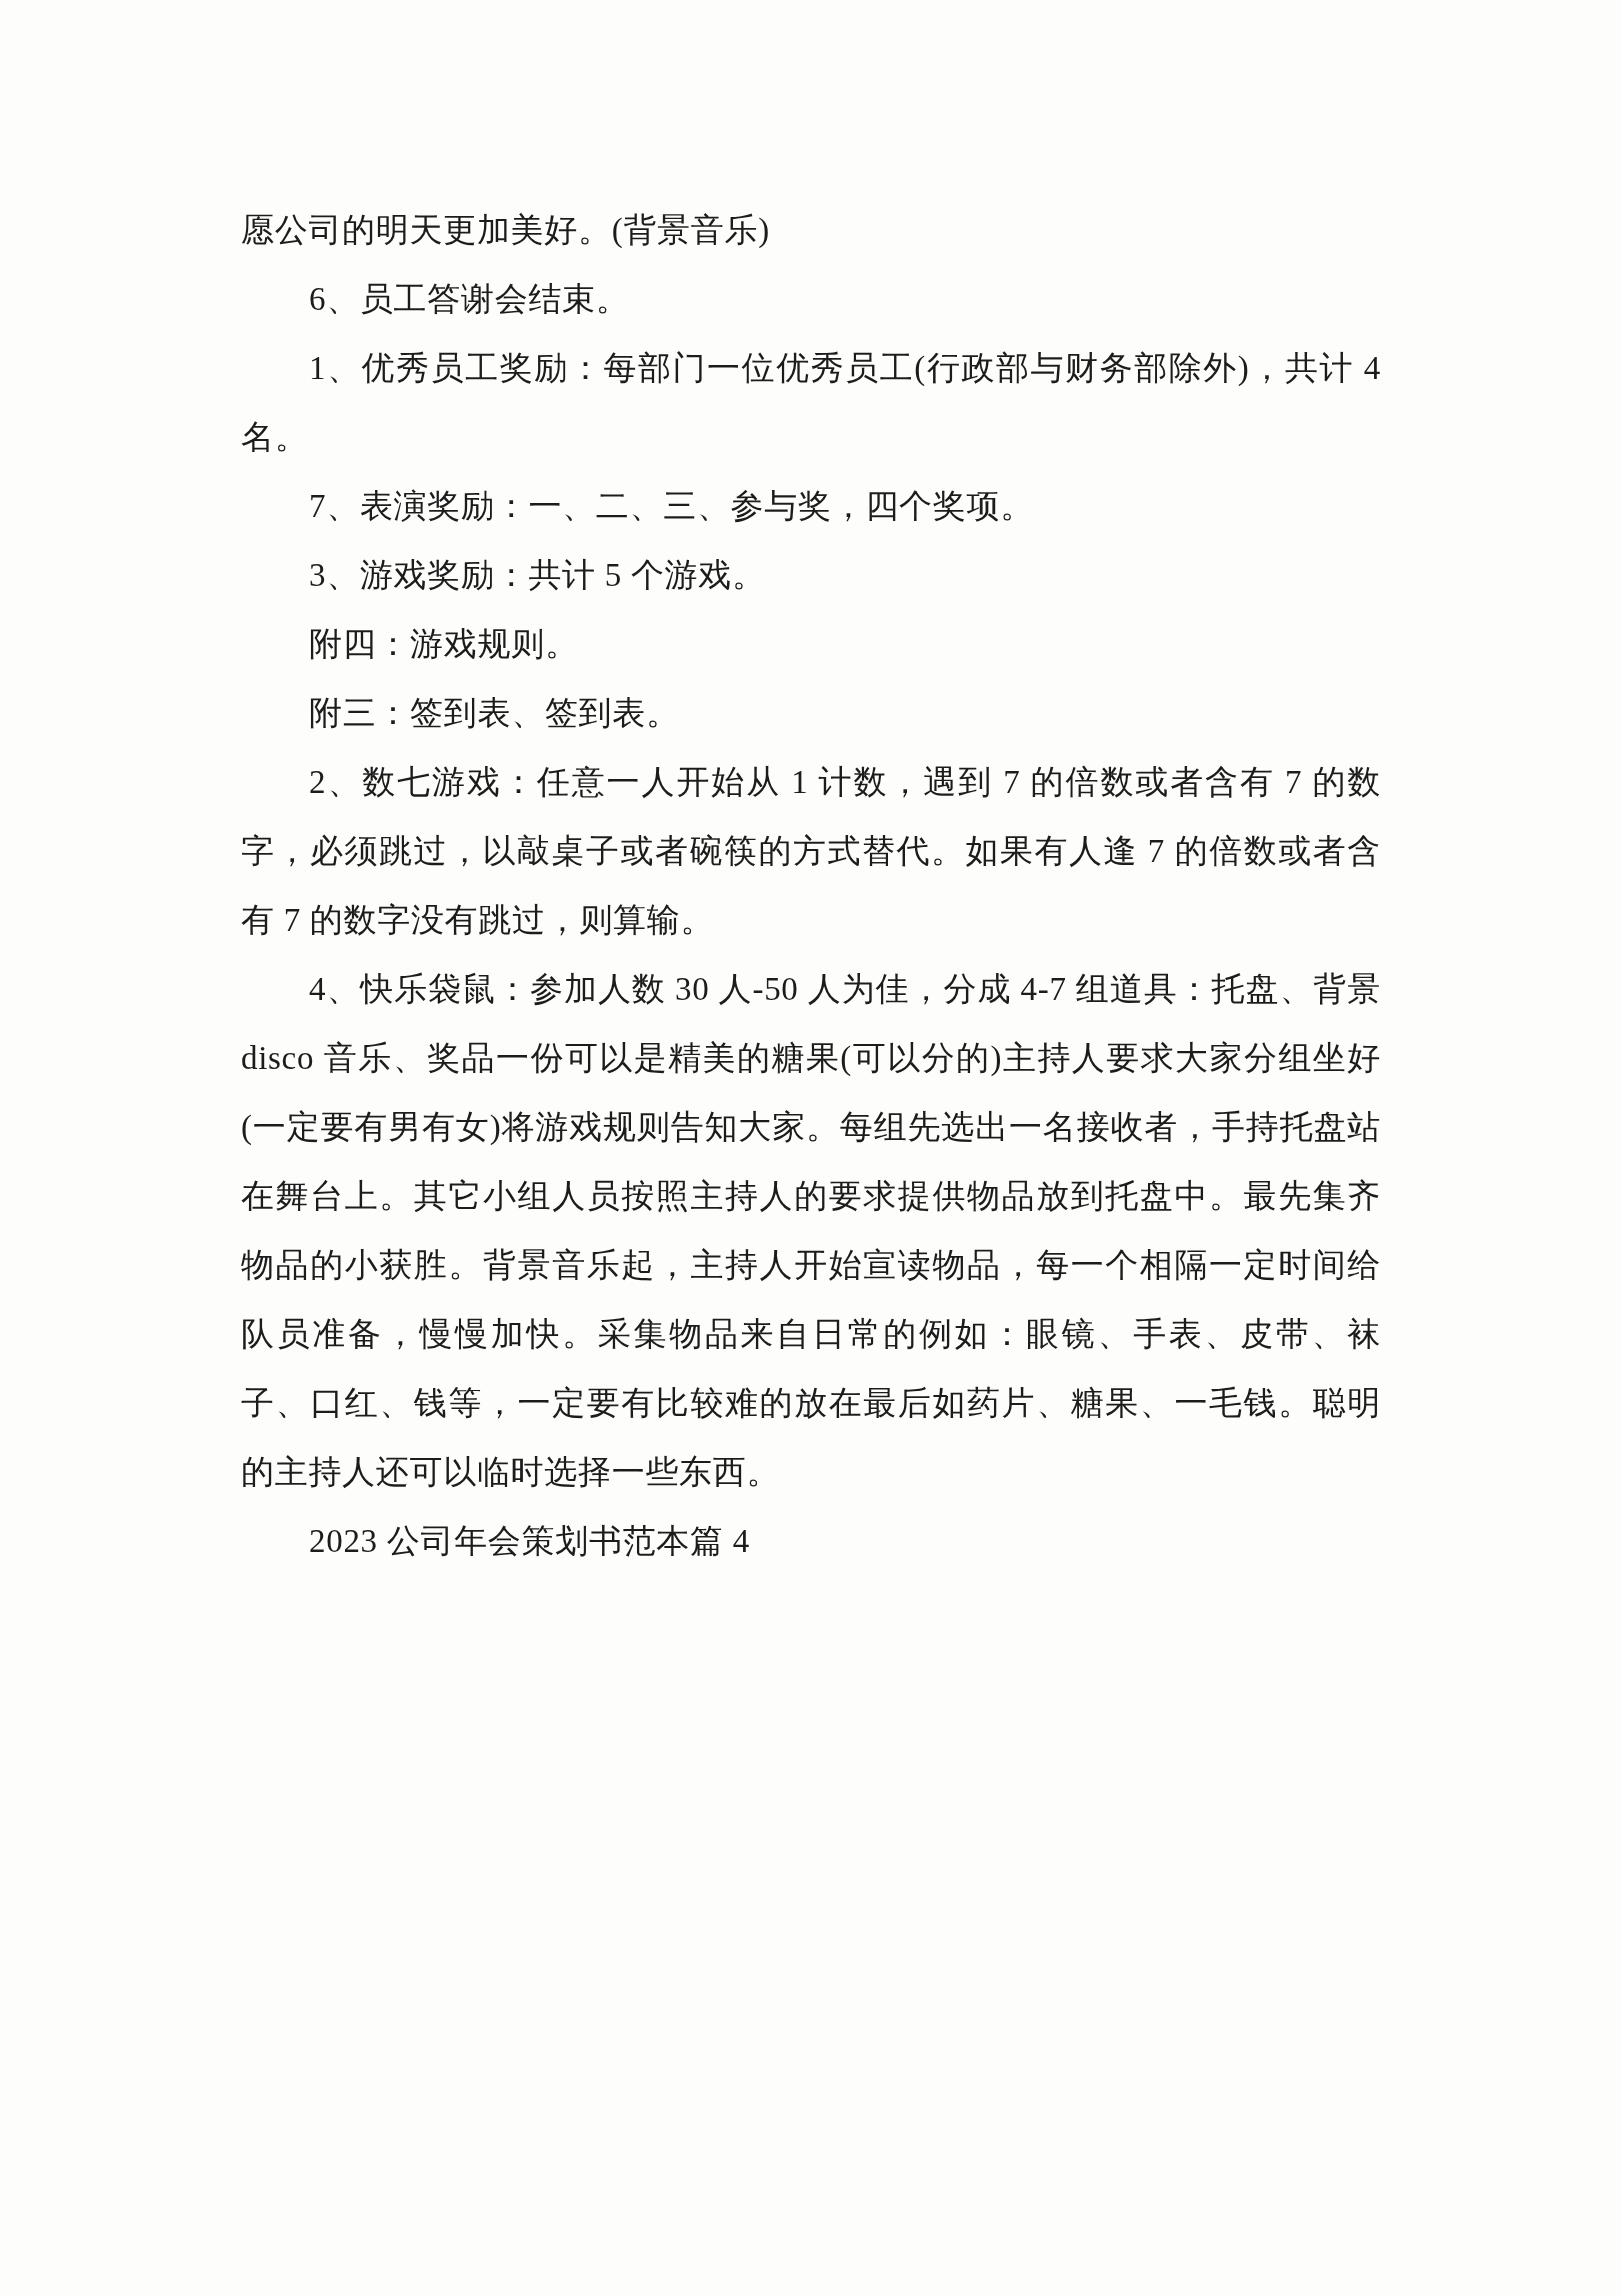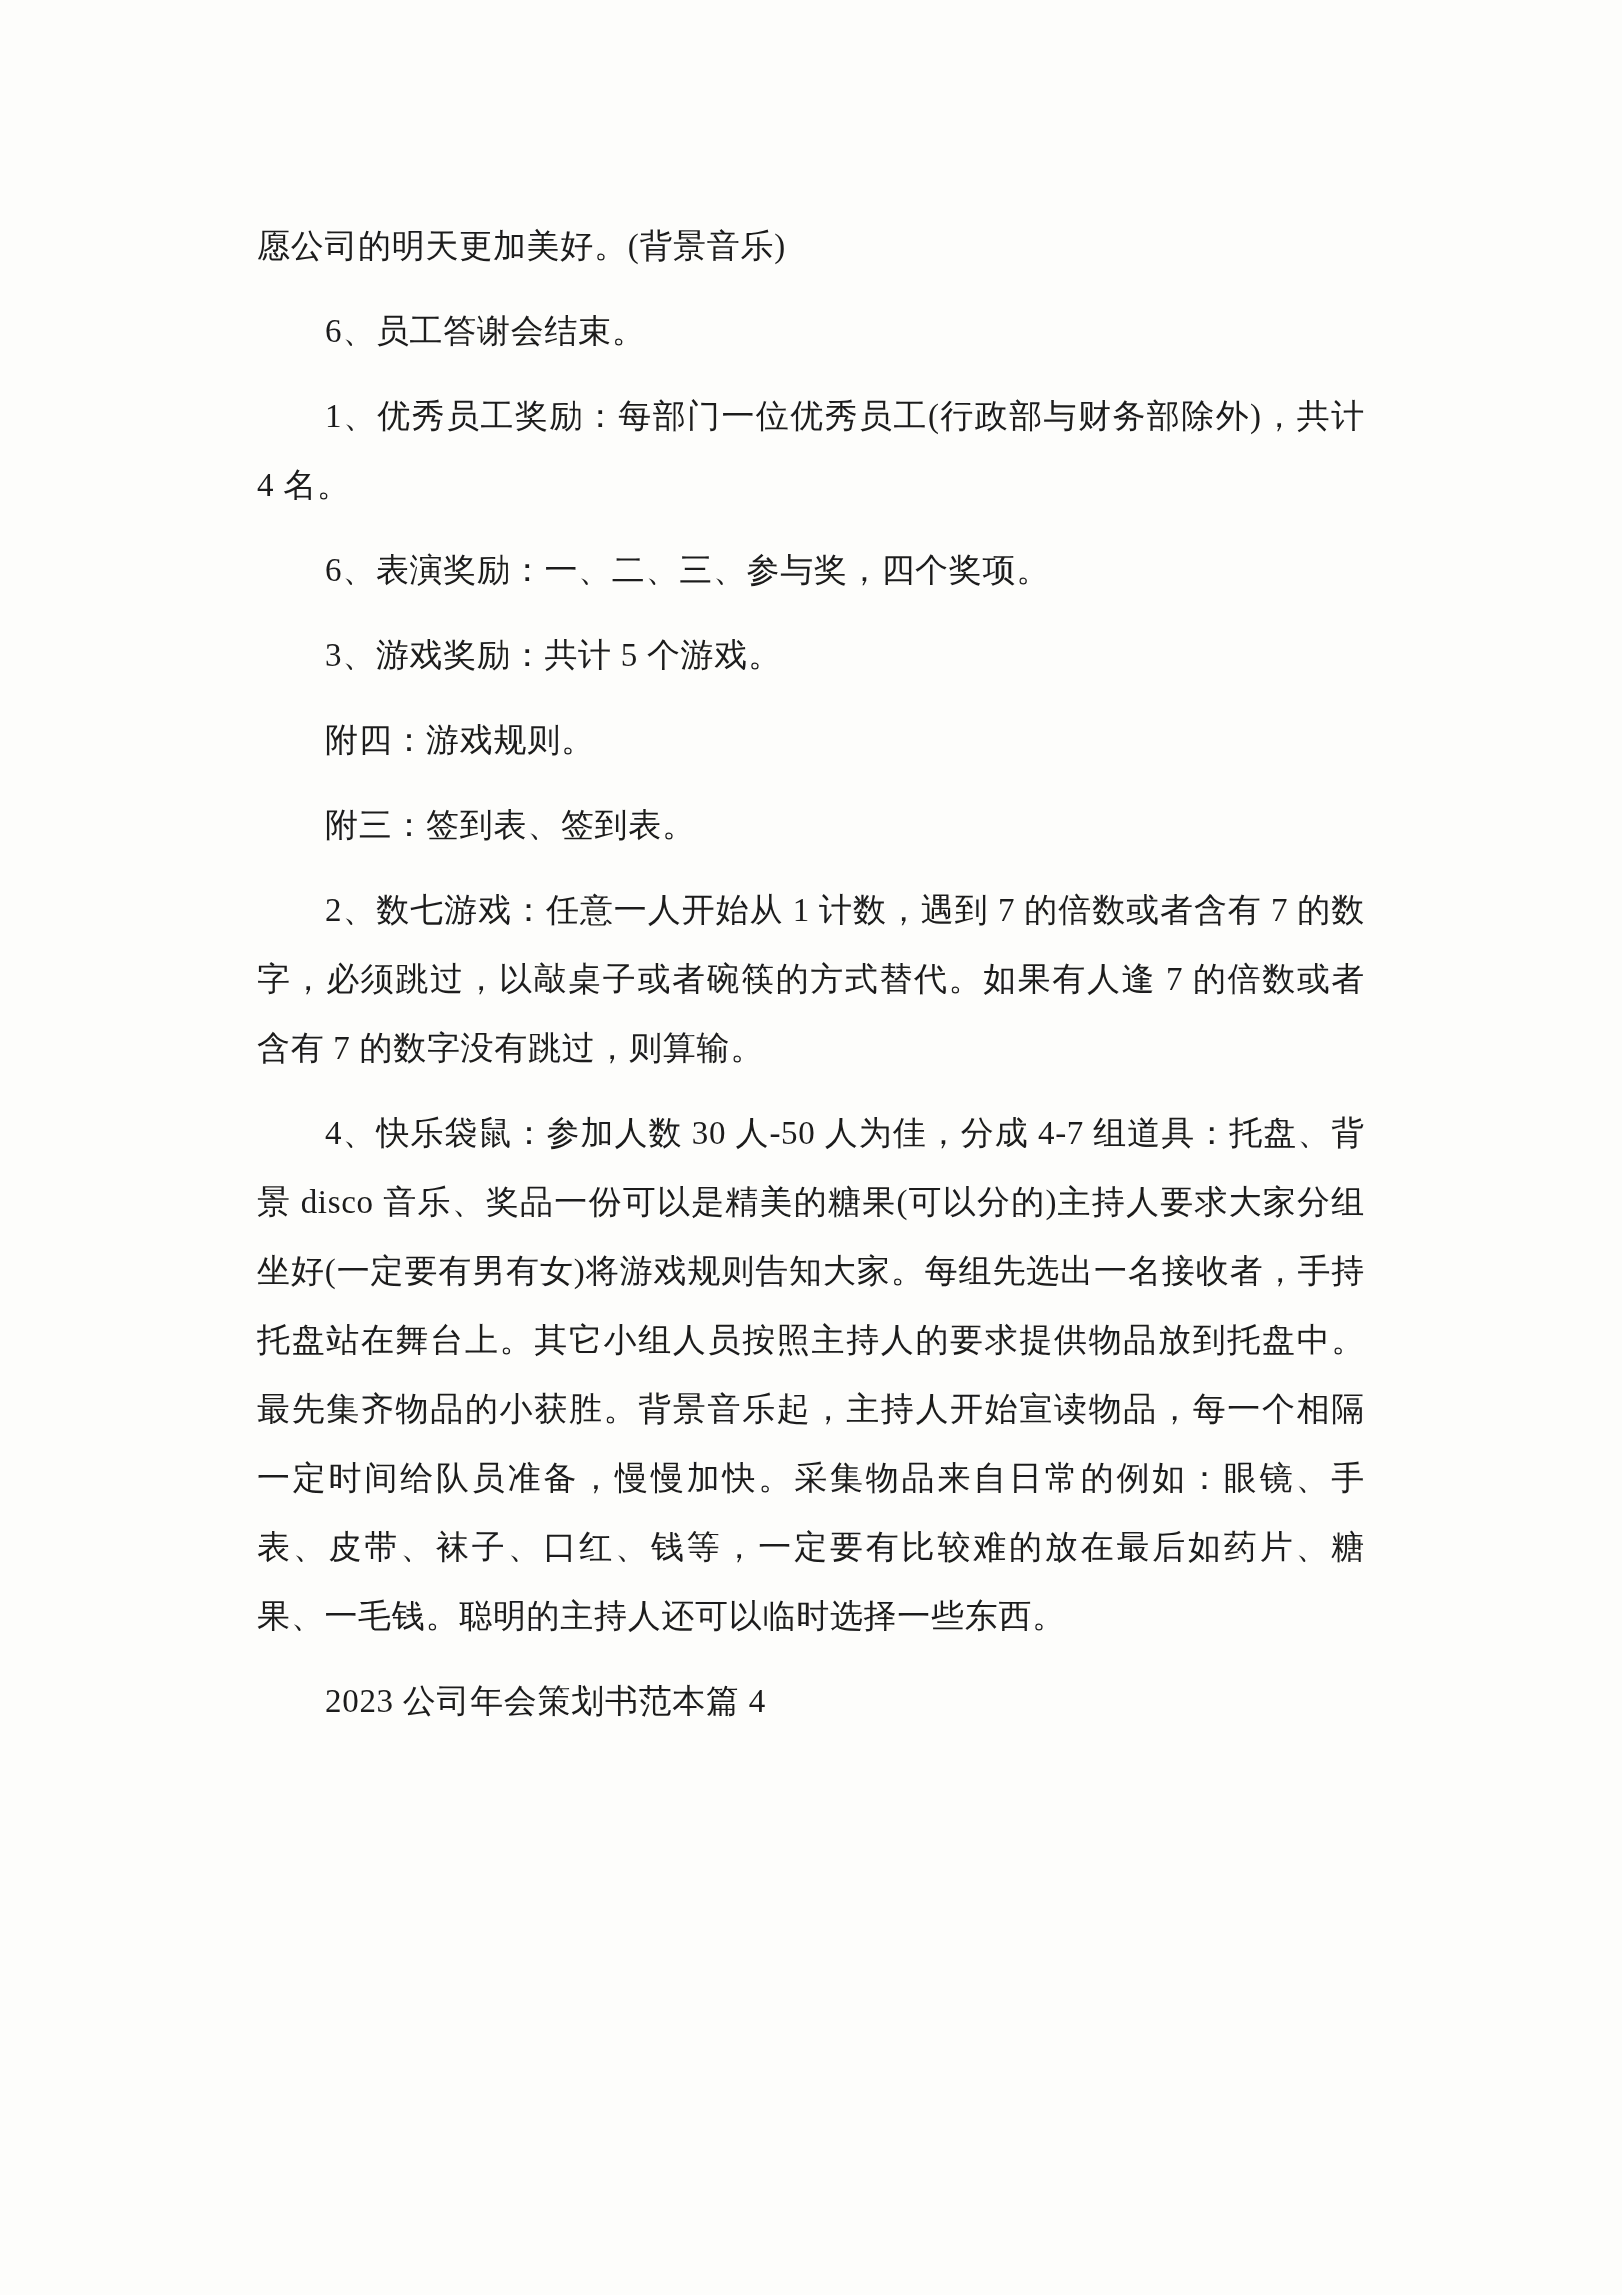--- a/index.html
+++ b/index.html
@@ -17,41 +17,41 @@
     box-sizing: border-box;
     width: 1623px;
     height: 2295px;
     padding: 196px 242px 131px 241px;
     background: #fdfdfb;
   }
   .content {
     width: 100%;
   }
   .para {
-    margin: 16px;
+    margin: 0;
     font-size: 33px;
     line-height: 69px;
     color: #1c1c1c;
     text-align: justify;
     letter-spacing: 0.7px;
     word-break: break-all;
   }
   .para.indent {
     text-indent: 68px;
   }
 </style>
 </head>
 <body>
 
 <div class="page">
   <div class="content">
       <p class="para">愿公司的明天更加美好。(背景音乐)</p>
       <p class="para indent">6、员工答谢会结束。</p>
       <p class="para indent">1、优秀员工奖励：每部门一位优秀员工(行政部与财务部除外)，共计 4 名。</p>
-      <p class="para indent">6、表演奖励：一、二、三、参与奖，四个奖项。</p>
+      <p class="para indent">7、表演奖励：一、二、三、参与奖，四个奖项。</p>
       <p class="para indent">3、游戏奖励：共计 5 个游戏。</p>
       <p class="para indent">附四：游戏规则。</p>
       <p class="para indent">附三：签到表、签到表。</p>
       <p class="para indent">2、数七游戏：任意一人开始从 1 计数，遇到 7 的倍数或者含有 7 的数字，必须跳过，以敲桌子或者碗筷的方式替代。如果有人逢 7 的倍数或者含有 7 的数字没有跳过，则算输。</p>
       <p class="para indent">4、快乐袋鼠：参加人数 30 人-50 人为佳，分成 4-7 组道具：托盘、背景 disco 音乐、奖品一份可以是精美的糖果(可以分的)主持人要求大家分组坐好(一定要有男有女)将游戏规则告知大家。每组先选出一名接收者，手持托盘站在舞台上。其它小组人员按照主持人的要求提供物品放到托盘中。最先集齐物品的小获胜。背景音乐起，主持人开始宣读物品，每一个相隔一定时间给队员准备，慢慢加快。采集物品来自日常的例如：眼镜、手表、皮带、袜子、口红、钱等，一定要有比较难的放在最后如药片、糖果、一毛钱。聪明的主持人还可以临时选择一些东西。</p>
       <p class="para indent">2023 公司年会策划书范本篇 4</p>
     </div>
 </div>
 
 

